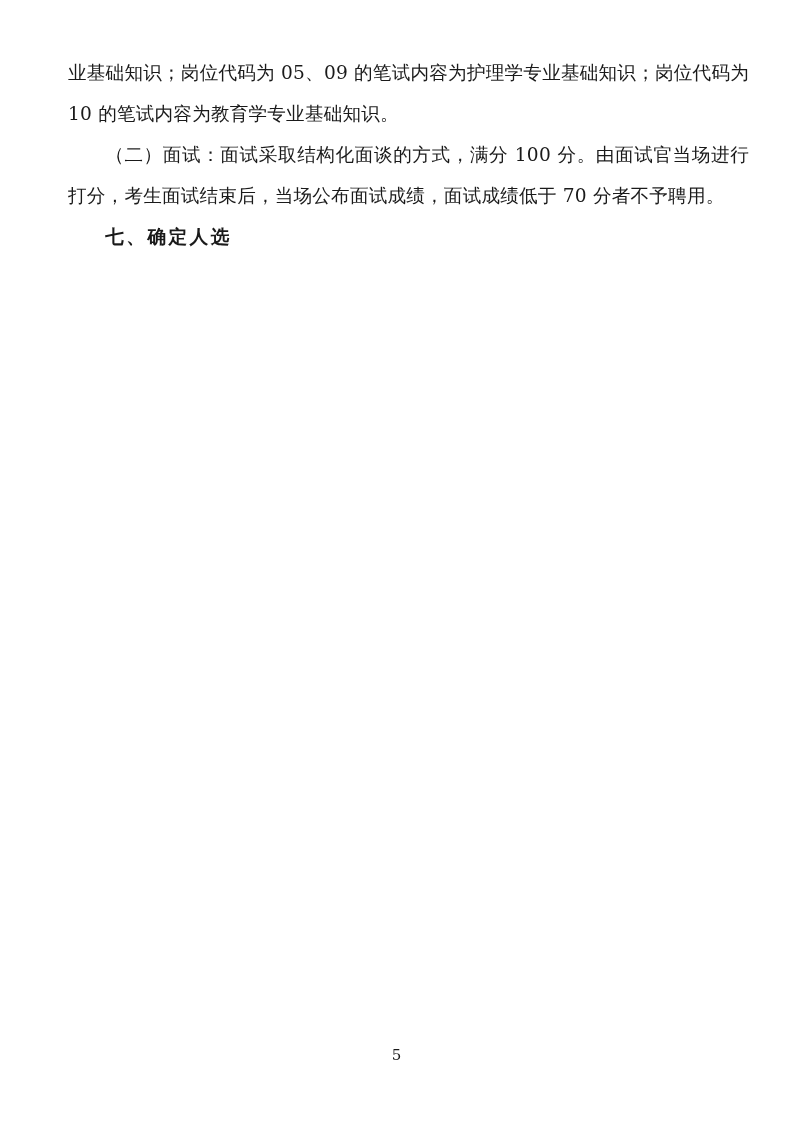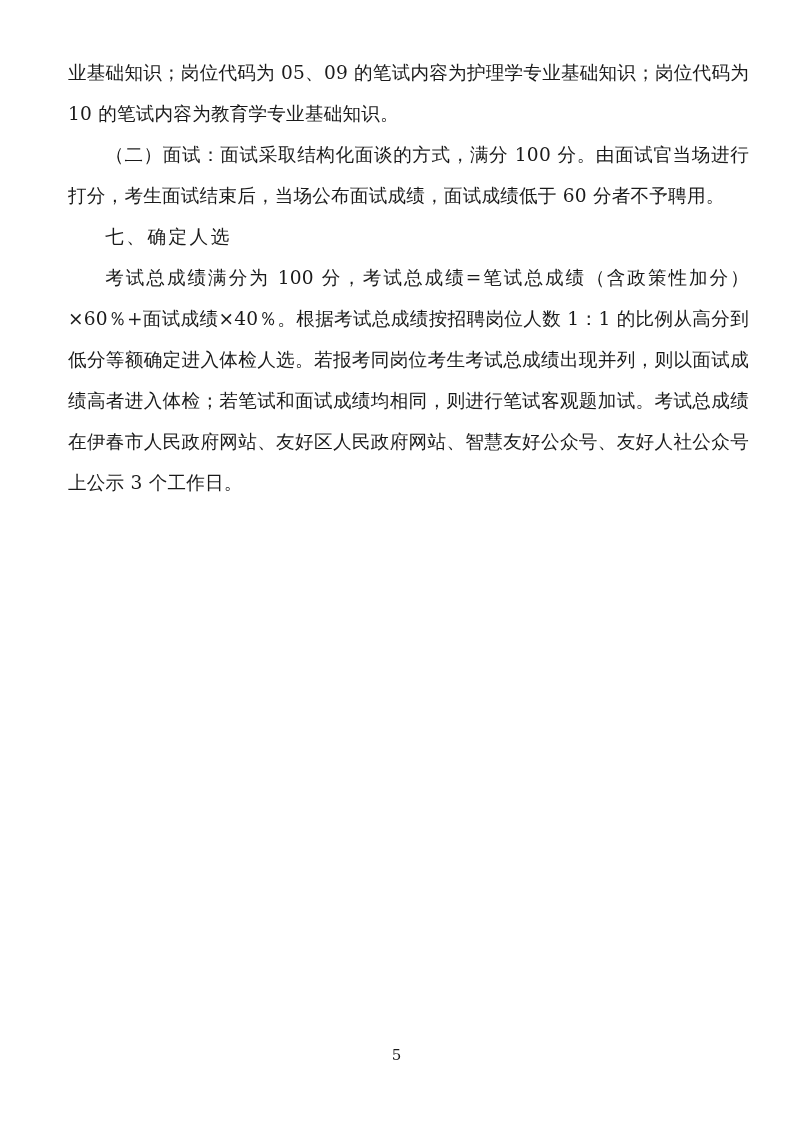--- a/index.html
+++ b/index.html
@@ -35,38 +35,37 @@
     margin: 0;
   }
   .para {
     text-indent: 2em;
   }
   .para-flush {
     text-indent: 0;
   }
   .heading {
     text-indent: 2em;
-    font-weight: normal;
+    font-weight: bold;
     letter-spacing: 2.5px;
   }
   .page-number {
     position: absolute;
     left: 0;
     right: 0;
     bottom: 58px;
     text-align: center;
     font-size: 15px;
     font-family: "DejaVu Serif", "Liberation Serif", serif;
     color: #1a1a1a;
   }
 </style>
 </head>
 <body>
 
 <div class="page">
   <div class="doc-body">
     <p class="para para-flush">业基础知识；岗位代码为 05、09 的笔试内容为护理学专业基础知识；岗位代码为 10 的笔试内容为教育学专业基础知识。</p>
-    <p class="para">（二）面试：面试采取结构化面谈的方式，满分 100 分。由面试官当场进行打分，考生面试结束后，当场公布面试成绩，面试成绩低于 60 分者不予聘用。</p>
+    <p class="para">（二）面试：面试采取结构化面谈的方式，满分 100 分。由面试官当场进行打分，考生面试结束后，当场公布面试成绩，面试成绩低于 70 分者不予聘用。</p>
     <p class="heading">七、确定人选</p>
-    <p class="para">考试总成绩满分为 100 分，考试总成绩=笔试总成绩（含政策性加分）×60％+面试成绩×40％。根据考试总成绩按招聘岗位人数 1：1 的比例从高分到低分等额确定进入体检人选。若报考同岗位考生考试总成绩出现并列，则以面试成绩高者进入体检；若笔试和面试成绩均相同，则进行笔试客观题加试。考试总成绩在伊春市人民政府网站、友好区人民政府网站、智慧友好公众号、友好人社公众号上公示 3 个工作日。</p>
   </div>
   <div class="page-number">5</div>
 </div>
 
 </body></html>

